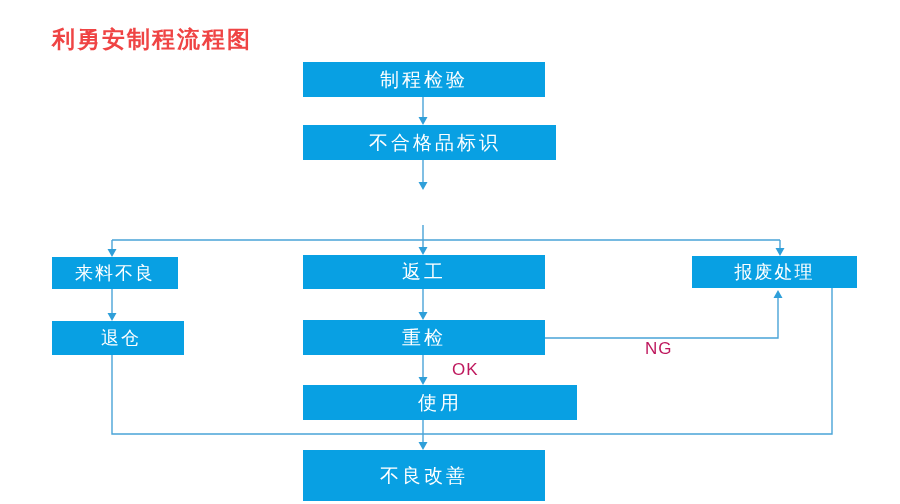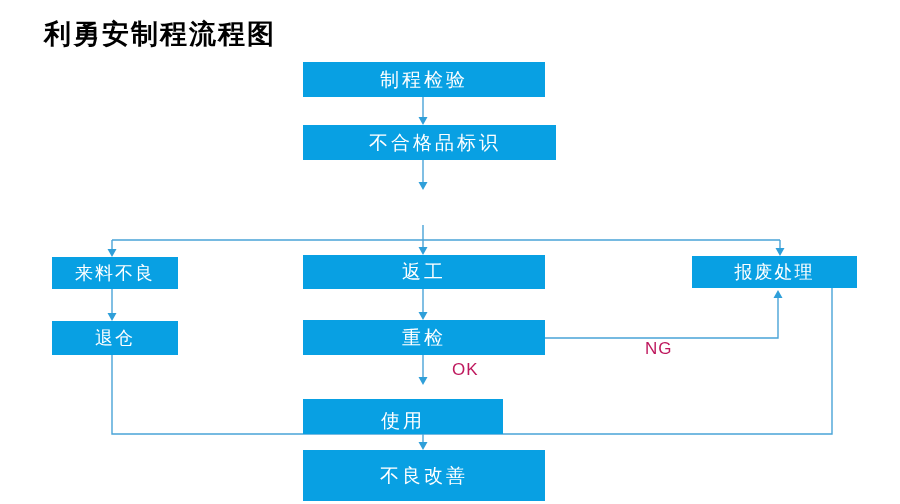--- a/index.html
+++ b/index.html
@@ -12,24 +12,24 @@
     width: 900px;
     height: 504px;
     background: #ffffff;
     overflow: hidden;
     font-family: "Liberation Sans", "DejaVu Sans", sans-serif;
   }
   .page-title {
     position: absolute;
     left: 44px;
     top: 16px;
-    margin: 0;
-    font-size: 27px;
+    margin: 8px;
+    font-size: 23px;
     font-weight: bold;
-    color: #000000;
+    color: #ef4444;
     letter-spacing: 2px;
     white-space: nowrap;
   }
   .connectors {
     position: absolute;
     left: 0;
     top: 0;
     width: 900px;
     height: 504px;
   }
@@ -53,23 +53,23 @@
     letter-spacing: 3px;
     white-space: nowrap;
   }
   .node.small { font-size: 18px; letter-spacing: 2px; }
   #node-process-inspection   { left: 303px; top: 62px;  width: 242px; height: 35px; }
   #node-nonconforming-marking{ left: 303px; top: 125px; width: 242px; height: 35px; padding-left: 11px; }
   #node-review               { left: 303px; top: 190px; width: 242px; height: 35px; }
   #node-incoming-defect      { left: 52px;  top: 257px; width: 126px; height: 32px; }
   #node-rework               { left: 303px; top: 255px; width: 242px; height: 34px; }
   #node-scrap-disposal       { left: 692px; top: 256px; width: 165px; height: 32px; }
-  #node-return-warehouse     { left: 52px;  top: 321px; width: 126px; height: 34px; }
+  #node-return-warehouse     { left: 52px;  top: 321px; width: 126px; height: 34px; padding-left: 6px; }
   #node-recheck              { left: 303px; top: 320px; width: 242px; height: 35px; }
-  #node-use                  { left: 303px; top: 399px; width: 200px; height: 35px; align-items: flex-end; }
+  #node-use                  { left: 303px; top: 385px; width: 274px; height: 35px; }
   #node-defect-improvement   { left: 303px; top: 450px; width: 242px; height: 51px; }
   .edge-label {
     position: absolute;
     font-size: 17px;
     color: #be185d;
     letter-spacing: 1px;
   }
   #edge-label-ok { left: 452px; top: 360px; }
   #edge-label-ng { left: 645px; top: 339px; }
 </style>

